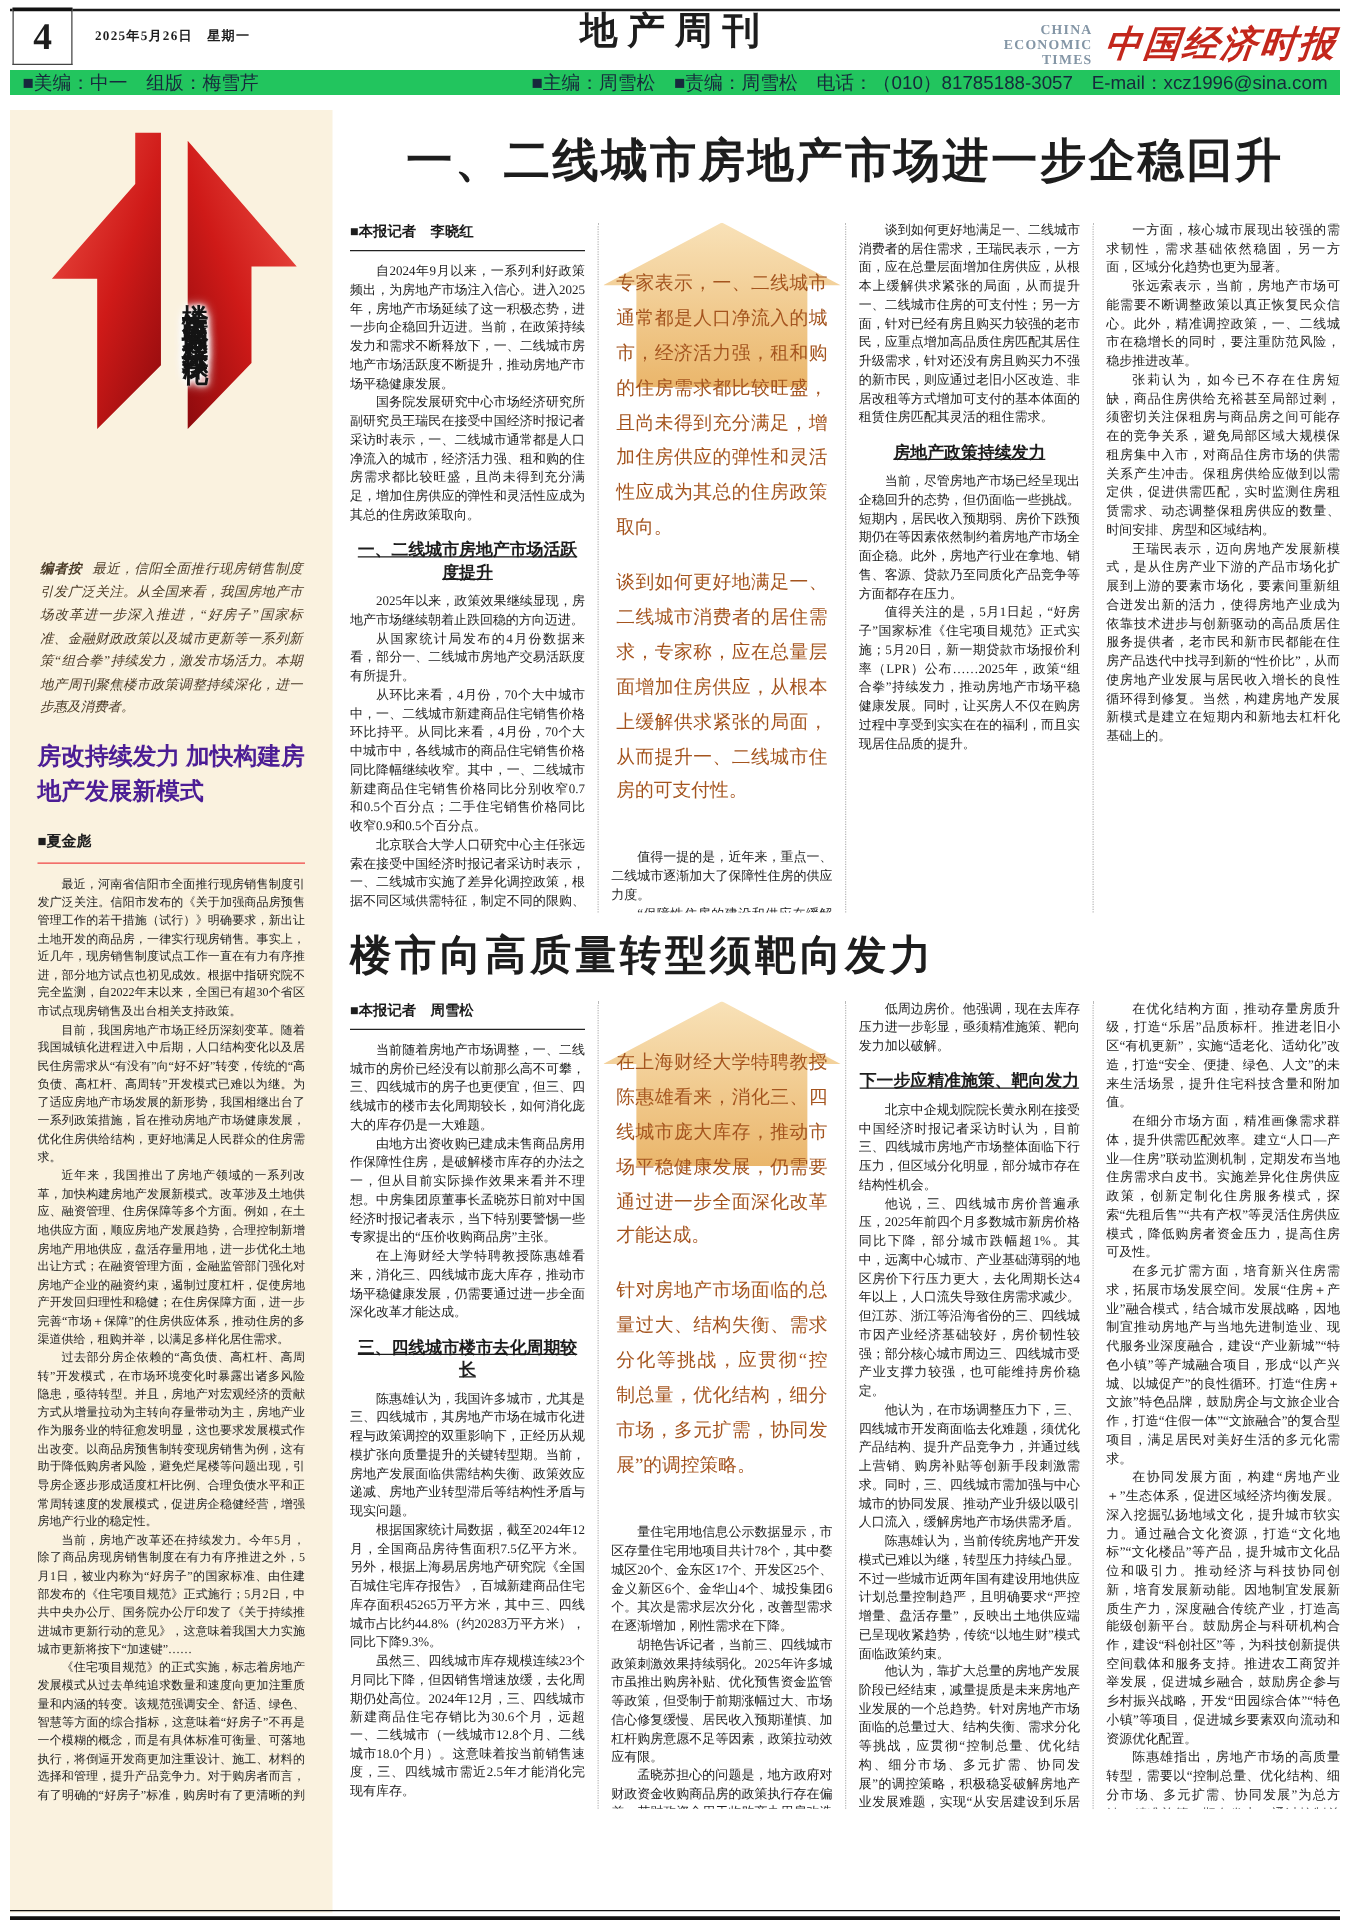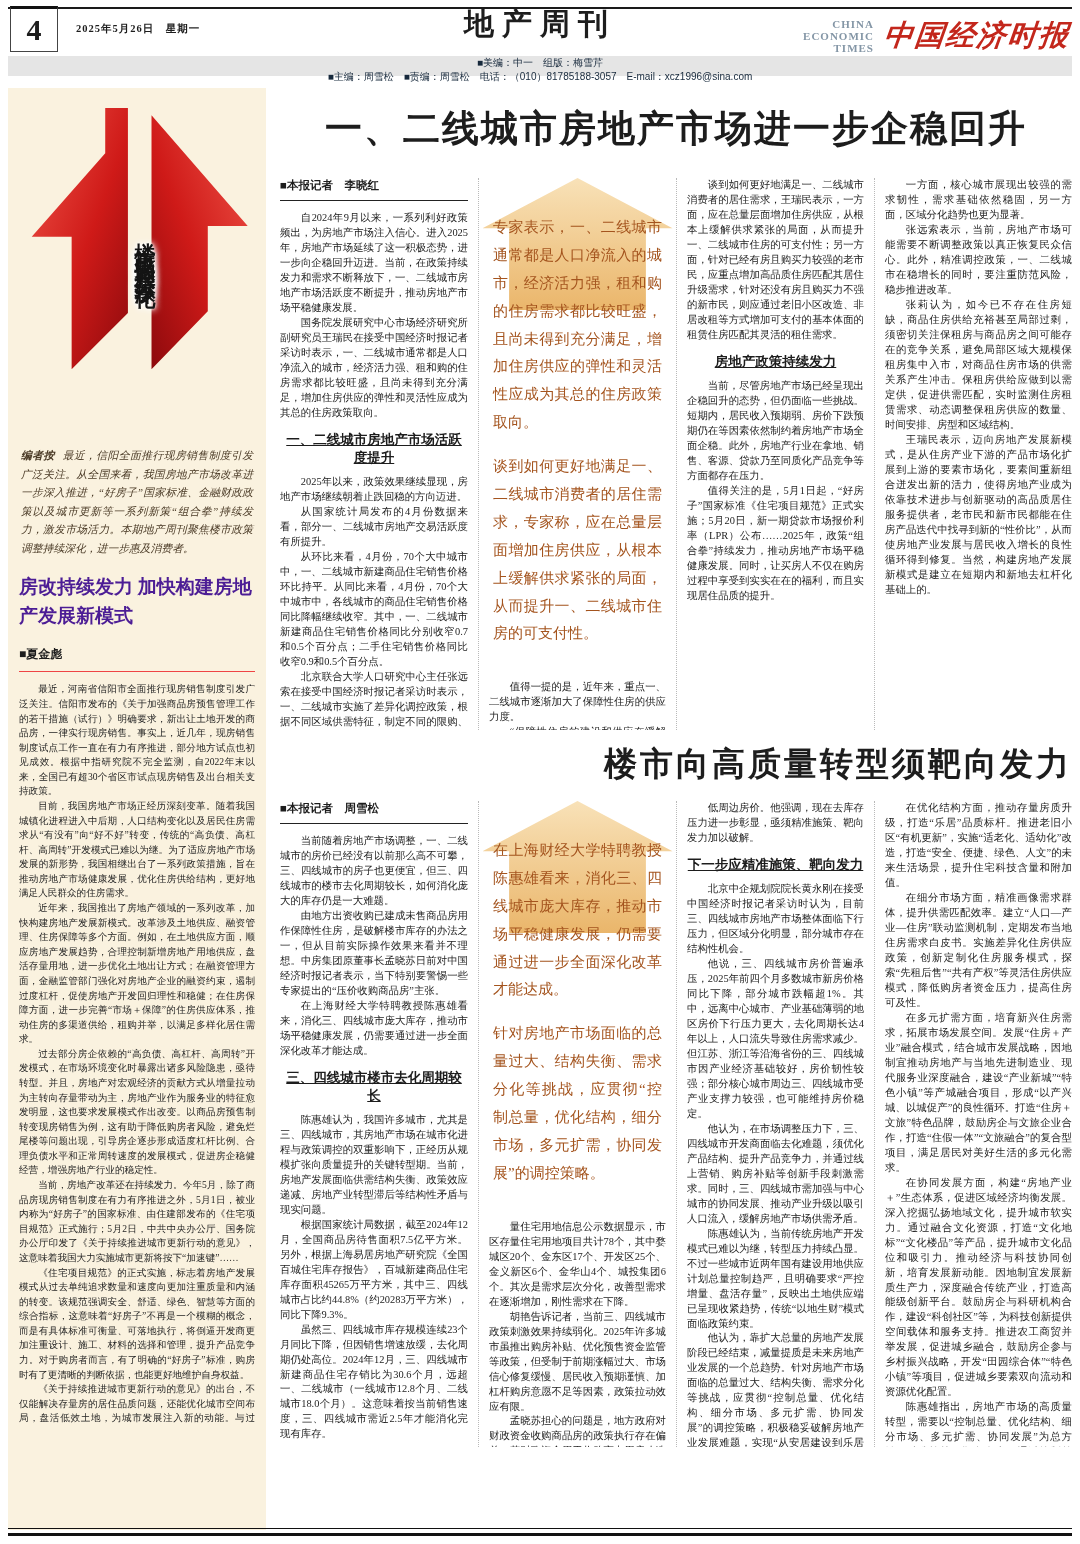--- a/index.html
+++ b/index.html
@@ -10,40 +10,40 @@
   header::before{content:"";position:absolute;top:7px;left:8px;right:8px;height:2px;background:#1a1a1a;}
   .pn-box{position:relative;z-index:1;width:46px;height:42px;background:#fff;border:1px solid #444;border-top:3px solid #111;
           font-size:30px;font-weight:700;display:flex;align-items:center;justify-content:center;}
   .date{font-size:10.5px;font-weight:700;margin:16px 0 0 18px;letter-spacing:1px;}
   .section-title{position:absolute;left:50%;top:4px;transform:translateX(-50%);
           font-size:30px;font-weight:900;letter-spacing:8px;margin:0;}
   .masthead{margin-left:auto;display:flex;align-items:center;gap:10px;padding-top:10px;}
   .m-en{width:88px;text-align:right;font-size:11px;line-height:1.1;font-weight:700;color:#8496a6;letter-spacing:1px;}
   .m-cn{font-size:29px;font-weight:900;color:#c3271c;font-style:italic;transform:skewX(-6deg);letter-spacing:2px;white-space:nowrap;}
   
-  .infobar{height:20px;margin:4px 8px 0;background:#e5e5e5;display:flex;justify-content:space-between;align-items:center;
-           padding:0 10px;font-size:10px;color:#17293c;font-family:"Liberation Sans",sans-serif;flex-direction:column;}
+  .infobar{height:20px;margin:4px 8px 0;background:#22c55e;display:flex;justify-content:space-between;align-items:center;
+           padding:0 10px;font-size:15px;color:#17293c;font-family:"Liberation Sans",sans-serif;}
   
   .content{display:flex;gap:14px;padding:12px 8px 0;box-sizing:border-box;}
   
-  .rail{flex:none;width:258px;height:1442px;background:#faf2df;padding:0 11px;box-sizing:border-box;overflow:hidden;}
+  .rail{flex:none;width:258px;height:1442px;background:#faf2df;padding:0 22px;box-sizing:border-box;overflow:hidden;}
   .house-wrap{position:relative;height:352px;}
   .house-wrap svg{position:absolute;inset:0;}
   .v-title{position:absolute;top:138px;left:112px;writing-mode:vertical-rl;font-size:21px;font-weight:700;
            letter-spacing:5px;color:#141414;text-shadow:0 0 3px #fff,0 0 6px #fff,0 0 9px #fff;}
   .ednote{font-size:10.8px;line-height:1.72;color:#4a3a26;font-style:italic;text-align:justify;margin:6px 2px 16px;}
   .ednote b{margin-right:8px;}
   .rail-title{font-size:19px;line-height:1.5;font-weight:900;color:#4c1d95;margin:2px 0 16px;}
   .rail-byline{font-size:12px;font-weight:700;padding-bottom:8px;border-bottom:1px solid #ef4444;margin-bottom:10px;}
   .rail-body{height:742px;overflow:hidden;}
   .rail-body p{margin:0;text-indent:2em;font-size:9.6px;line-height:1.52;text-align:justify;color:#242424;}
   
   main{flex:1;min-width:0;}
   .headline1{font-size:37px;font-weight:900;text-align:center;letter-spacing:2px;margin:16px 0 24px;}
-  .headline2{font-size:33px;font-weight:900;text-align:right;letter-spacing:3px;margin:12px 0 14px;}
+  .headline2{font-size:33px;font-weight:900;text-align:left;letter-spacing:3px;margin:12px 0 14px;}
   .cols{display:grid;grid-template-columns:repeat(4,1fr);}
   .col{padding:0 10px;border-left:1px dotted #b9b9b9;overflow:hidden;}
   .col:first-child{border-left:none;padding-left:0;}
   .col:last-child{padding-right:0;}
   .a1 .col{height:552px;}
   .a2 .col{height:646px;}
   .byline{font-size:11.5px;font-weight:700;padding-bottom:7px;border-bottom:1.5px solid #222;margin-bottom:10px;}
   .col p{margin:0;text-indent:2em;font-size:10.4px;line-height:1.44;text-align:justify;color:#1d1d1d;}
   .subhead{font-size:13.5px;font-weight:900;text-align:center;margin:10px 0 8px;text-decoration:underline;}
   

